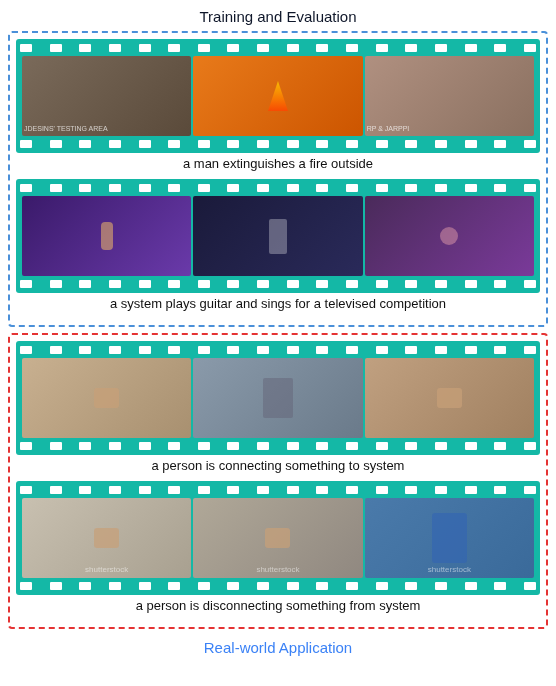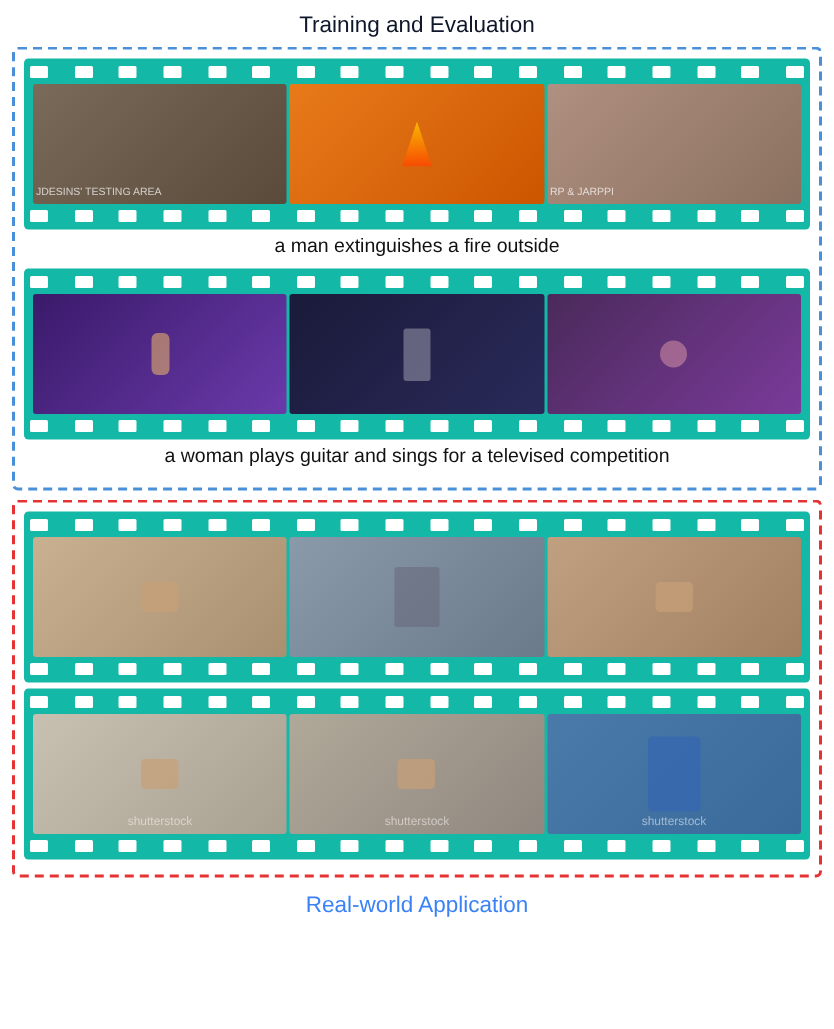--- a/index.html
+++ b/index.html
@@ -295,21 +295,21 @@
         <div class="perf"></div>
         <div class="perf"></div>
         <div class="perf"></div>
         <div class="perf"></div>
         <div class="perf"></div>
         <div class="perf"></div>
         <div class="perf"></div>
         <div class="perf"></div>
       </div>
     </div>
-    <div class="caption">a woman plays guitar and sings for a televised competition</div>
+    <div class="caption">a system plays guitar and sings for a televised competition</div>
   </div>
 
 </div>
 
 <div class="section-red">
 
   <div class="film-strip-wrapper">
     <div class="film-strip">
       <div class="film-perfs">
         <div class="perf"></div>
@@ -362,20 +362,21 @@
         <div class="perf"></div>
         <div class="perf"></div>
         <div class="perf"></div>
         <div class="perf"></div>
         <div class="perf"></div>
         <div class="perf"></div>
         <div class="perf"></div>
         <div class="perf"></div>
       </div>
     </div>
+    <div class="caption">a person is connecting something to system</div>
   </div>
 
   <div class="film-strip-wrapper">
     <div class="film-strip">
       <div class="film-perfs">
         <div class="perf"></div>
         <div class="perf"></div>
         <div class="perf"></div>
         <div class="perf"></div>
         <div class="perf"></div>
@@ -427,17 +428,18 @@
         <div class="perf"></div>
         <div class="perf"></div>
         <div class="perf"></div>
         <div class="perf"></div>
         <div class="perf"></div>
         <div class="perf"></div>
         <div class="perf"></div>
         <div class="perf"></div>
       </div>
     </div>
+    <div class="caption">a person is disconnecting something from system</div>
   </div>
 
 </div>
 
 <div class="bottom-label">Real-world Application</div>
 
 </body></html>

